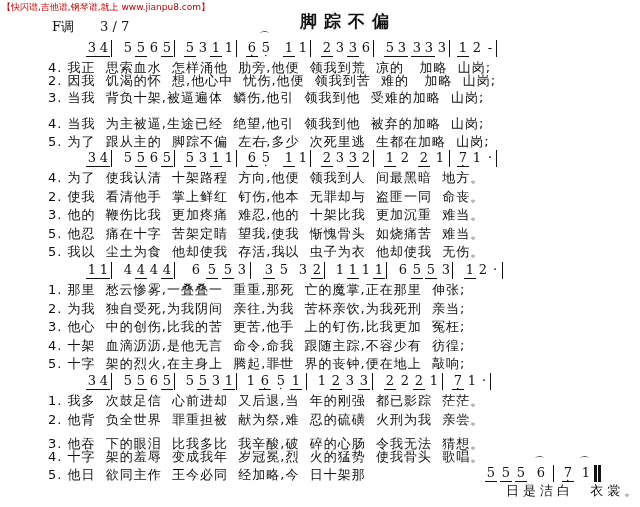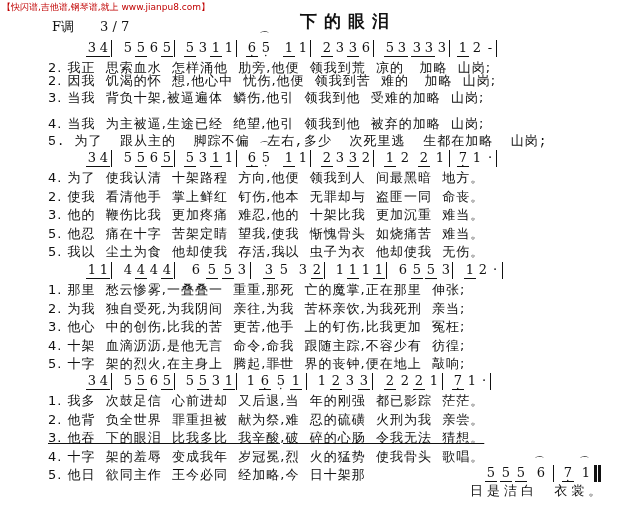--- a/index.html
+++ b/index.html
@@ -26,21 +26,21 @@
            font-family: "DejaVu Sans", sans-serif; line-height: 16px; letter-spacing: 1px; }
   .tail-lyr { position: absolute; font-size: 13px; white-space: pre; font-family: "DejaVu Sans", sans-serif; letter-spacing: 4px; }
 </style>
 </head>
 <body>
 
 <div class="banner">【快闪谱,吉他谱,钢琴谱,就上 www.jianpu8.com】</div>
 <div class="key">
   <span>F调</span><span>3 / 7</span>
 </div>
-<div class="title">下的眼泪</div>
+<div class="title">脚踪不偏</div>
 
 <div id="score">
     <div class="system" style="top: 40px;">
       <div class="notes">
         <div class="n u" style="left: 86px;">3</div>
         <div class="n u" style="left: 98px;">4</div>
         <div class="bar" style="left: 111px;"></div>
         <div class="n" style="left: 122px;">5</div>
         <div class="n u" style="left: 135px;">5</div>
         <div class="n" style="left: 148px;">6</div>
@@ -65,25 +65,25 @@
         <div class="n u" style="left: 396px;">3</div>
         <div class="n u" style="left: 411px;">3</div>
         <div class="n u" style="left: 423px;">3</div>
         <div class="n" style="left: 436px;">3</div>
         <div class="bar" style="left: 449px;"></div>
         <div class="n u" style="left: 457px;">1</div>
         <div class="n" style="left: 471px;">2</div>
         <div class="n" style="left: 484px;">-</div>
         <div class="bar" style="left: 496px;"></div>
       </div>
-      <div class="verse" style="top: 20px;">2. 我正  思索血水  怎样涌他  肋旁,他便  领我到荒  凉的   加略  山岗;</div>
+      <div class="verse" style="top: 20px;">4. 我正  思索血水  怎样涌他  肋旁,他便  领我到荒  凉的   加略  山岗;</div>
       <div class="verse" style="top: 33px;">2. 因我  饥渴的怀  想,他心中  忧伤,他便  领我到苦  难的   加略  山岗;</div>
       <div class="verse" style="top: 50px;">3. 当我  背负十架,被逼遍体  鳞伤,他引  领我到他  受难的加略  山岗;</div>
       <div class="verse" style="top: 75.5px;">4. 当我  为主被逼,生途已经  绝望,他引  领我到他  被弃的加略  山岗;</div>
-      <div class="verse" style="top: 94px; font-family: Liberation Mono, monospace;">5. 为了  跟从主的  脚踪不偏  左右,多少  次死里逃  生都在加略  山岗;</div>
+      <div class="verse" style="top: 94px;">5. 为了  跟从主的  脚踪不偏  左右,多少  次死里逃  生都在加略  山岗;</div>
     </div>
     <div class="system" style="top: 150px;">
       <div class="notes">
         <div class="n u" style="left: 86px;">3</div>
         <div class="n u" style="left: 98px;">4</div>
         <div class="bar" style="left: 111px;"></div>
         <div class="n" style="left: 122px;">5</div>
         <div class="n u" style="left: 135px;">5</div>
         <div class="n" style="left: 148px;">6</div>
         <div class="n u" style="left: 161px;">5</div>
@@ -190,28 +190,28 @@
         <div class="n u" style="left: 413px;">2</div>
         <div class="n" style="left: 428px;">1</div>
         <div class="bar" style="left: 442px;"></div>
         <div class="n u dl" style="left: 452px;">7</div>
         <div class="n" style="left: 466px;">1</div>
         <div class="n" style="left: 478px;">·</div>
         <div class="bar" style="left: 490px;"></div>
       </div>
       <div class="verse" style="top: 20px;">1. 我多  次鼓足信  心前进却  又后退,当  年的刚强  都已影踪  茫茫。</div>
       <div class="verse" style="top: 38.5px;">2. 他背  负全世界  罪重担被  献为祭,难  忍的硫磺  火刑为我  亲尝。</div>
-      <div class="verse" style="top: 57px; text-decoration: underline;">3. 他吞  下的眼泪  比我多比  我辛酸,破  碎的心肠  令我无法  猜想。</div>
+      <div class="verse" style="top: 63px;">3. 他吞  下的眼泪  比我多比  我辛酸,破  碎的心肠  令我无法  猜想。</div>
       <div class="verse" style="top: 75.5px;">4. 十字  架的羞辱  变成我年  岁冠冕,烈  火的猛势  使我骨头  歌唱。</div>
       <div class="verse" style="top: 94px;">5. 他日  欲同主作  王今必同  经加略,今  日十架那</div>
       <div class="notes" style="top: 92px;">
         <div class="n u" style="left: 485px;">5</div>
         <div class="n u" style="left: 500px;">5</div>
         <div class="n u" style="left: 515px;">5</div>
         <div class="n fm" style="left: 535px;">6</div>
         <div class="bar" style="left: 553px;"></div>
         <div class="n u dl" style="left: 562px;">7</div>
         <div class="n dh fm" style="left: 580px;">1</div>
         <div class="bar end dbl" style="left: 598px;"></div>
       </div>
-      <div class="tail-lyr" style="left: 470px; top: 108.5px;">日是洁白  衣裳。</div>
+      <div class="tail-lyr" style="left: 506px; top: 108.5px;">日是洁白  衣裳。</div>
     </div>
   </div>
 
 </body></html>

